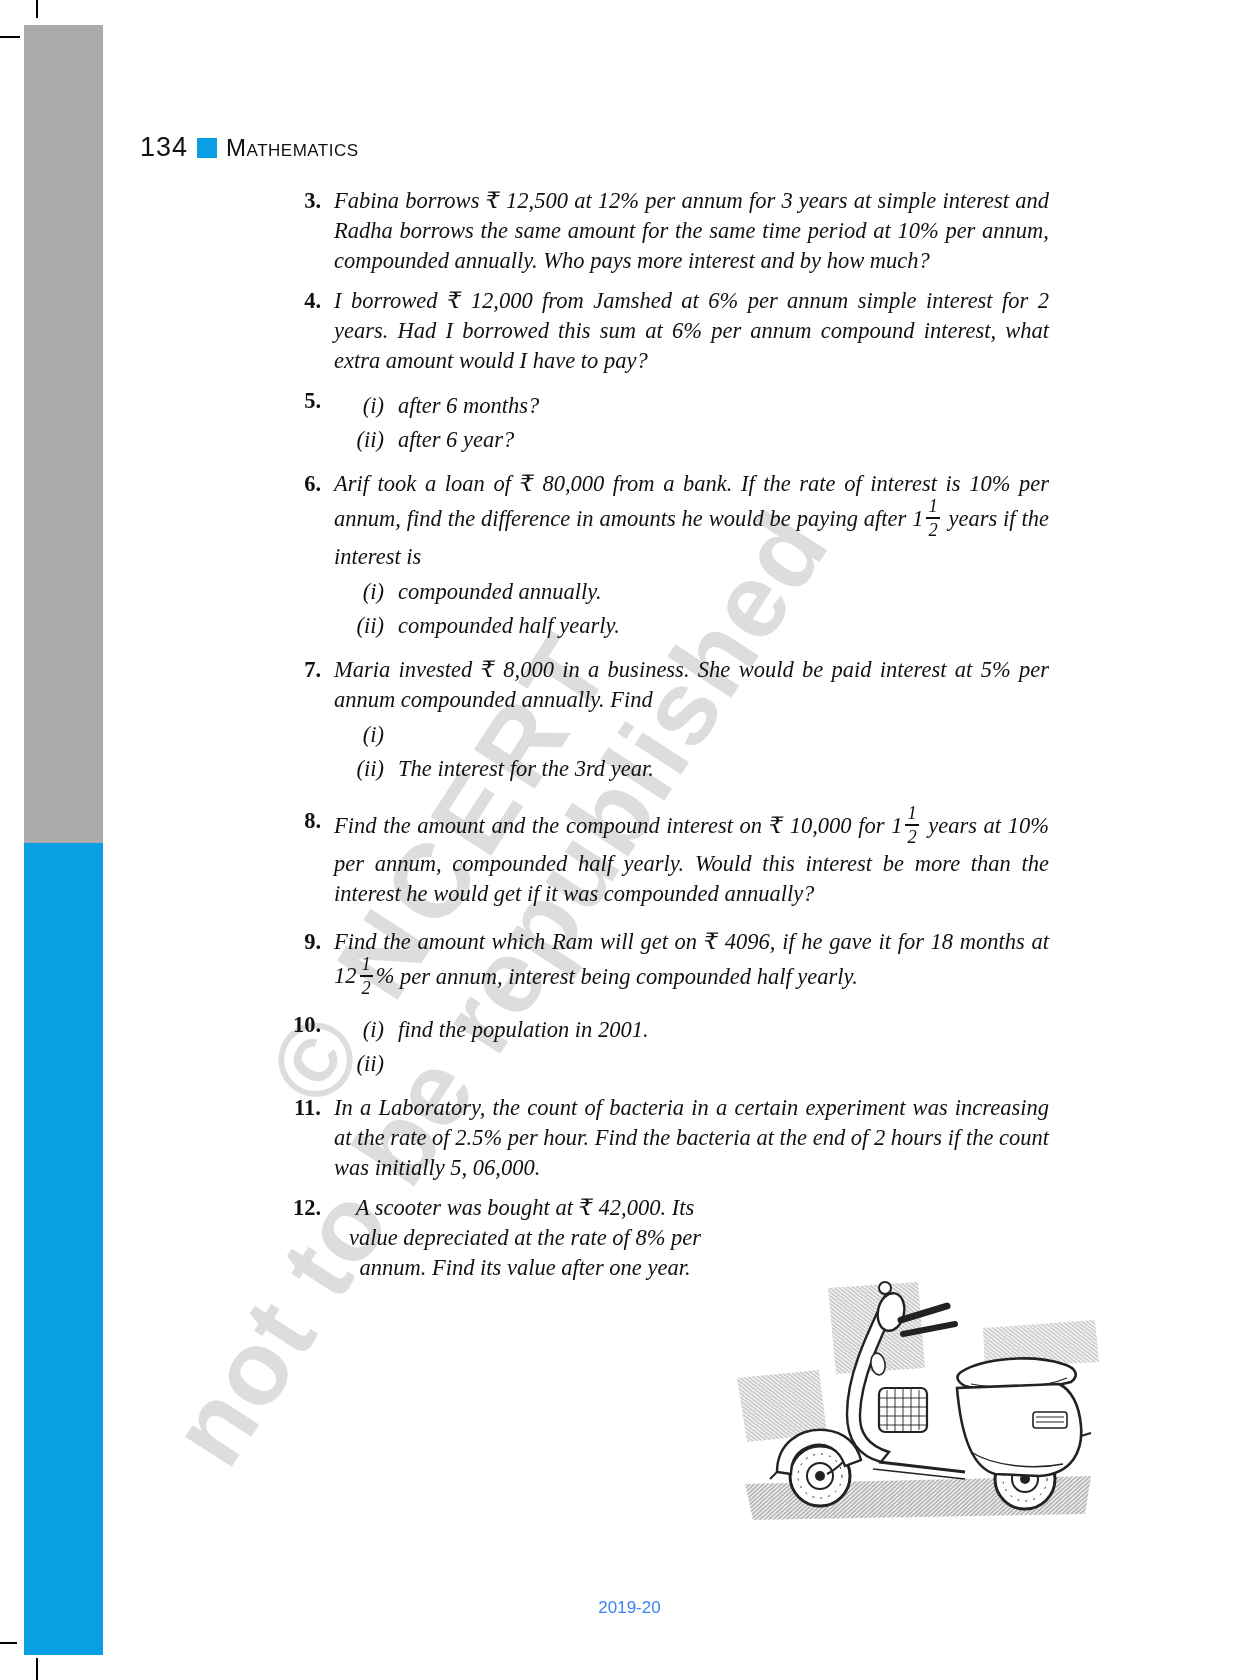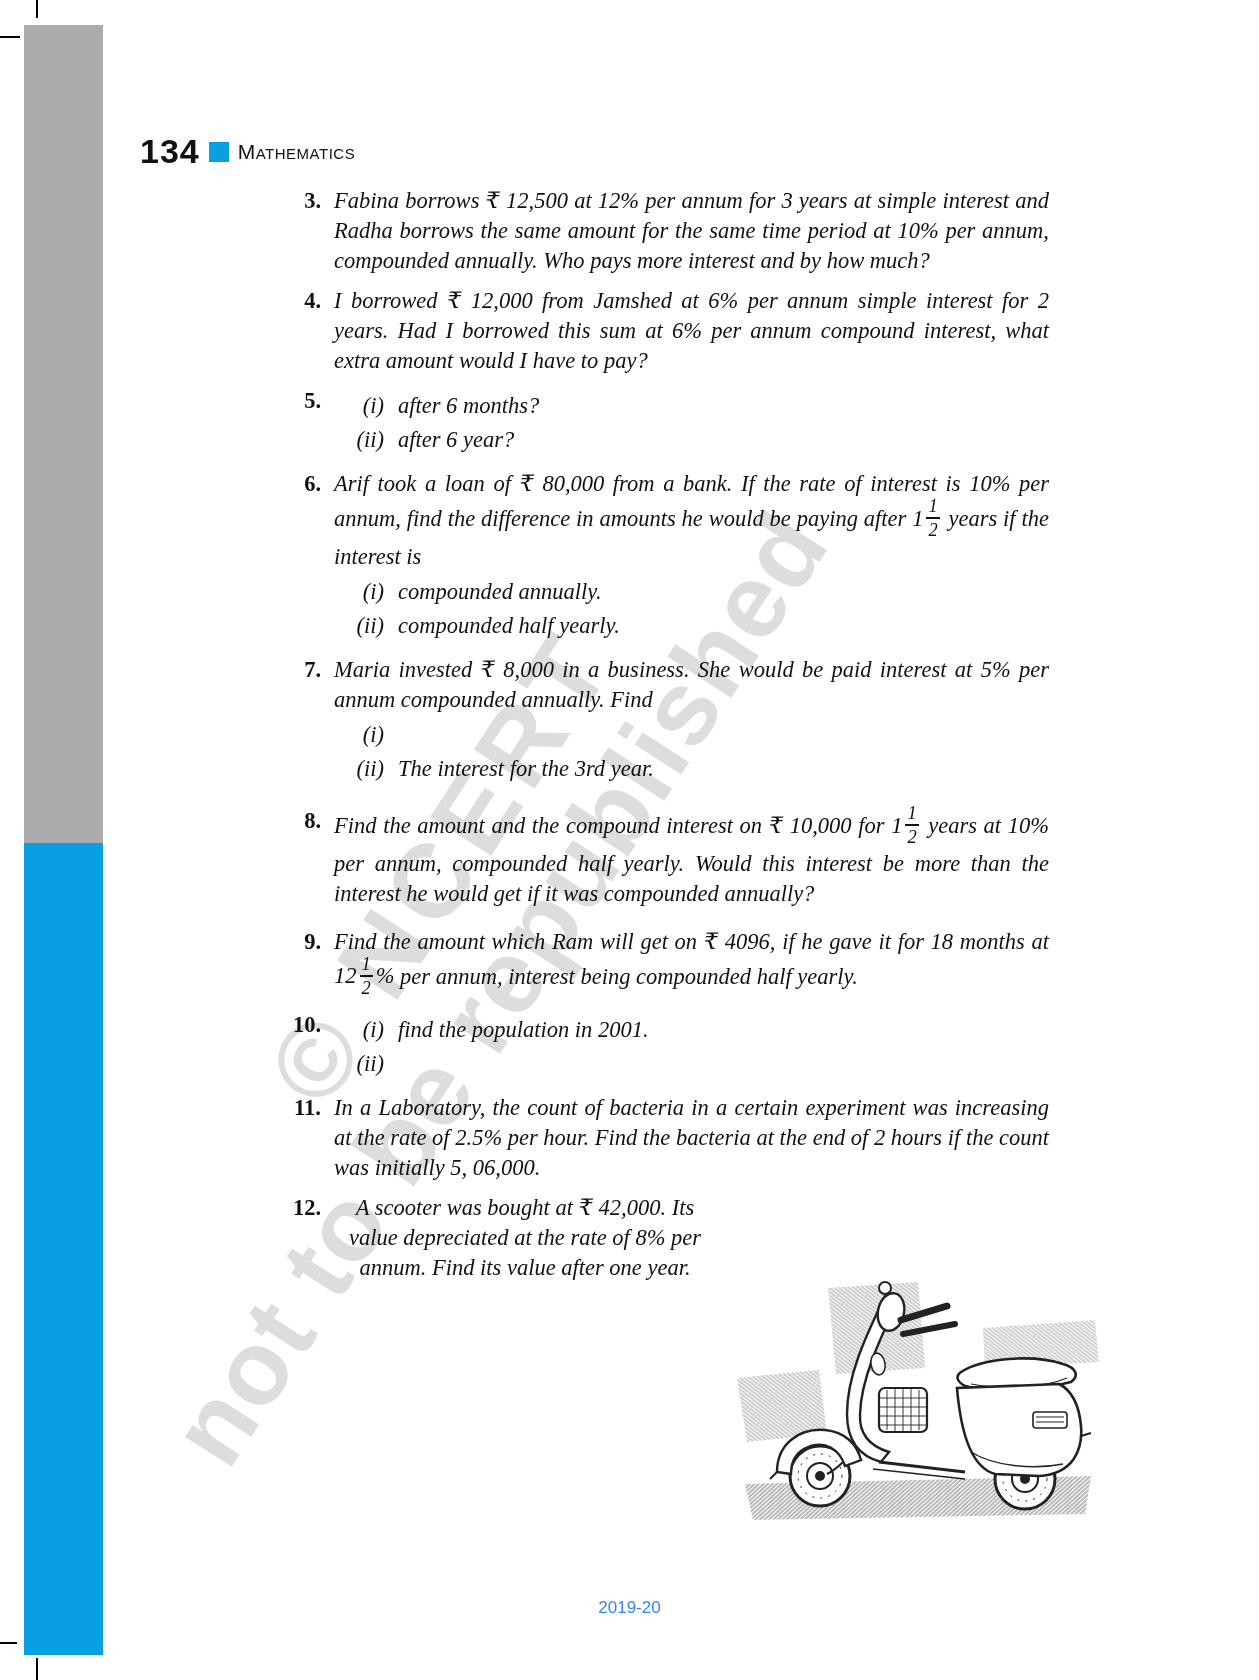--- a/index.html
+++ b/index.html
@@ -13,23 +13,23 @@
   .crop-bl-h{left:0;top:1642px;width:17px;height:2px;}
   .crop-bl-v{left:36px;top:1658px;width:2px;height:22px;}
 
   
   .strip-gray{position:absolute;left:24px;top:25px;width:79px;height:818px;background:#ABABAB;}
   .strip-blue{position:absolute;left:24px;top:843px;width:79px;height:812px;background:#089FE3;}
 
   
   .page-header{position:absolute;left:140px;top:132px;display:flex;align-items:center;gap:9px;
                font-family:"Liberation Sans","DejaVu Sans",sans-serif;z-index:2;}
-  .page-num{font-size:34px;font-weight:700;letter-spacing:1px;}
+  .page-num{font-size:27px;font-weight:400;letter-spacing:1px;}
   .blue-square{width:20px;height:20px;background:#089FE3;display:inline-block;}
-  .subject{font-size:21px;font-variant:small-caps;letter-spacing:0.5px;font-weight:400;}
+  .subject{font-size:24px;font-variant:small-caps;letter-spacing:0.5px;font-weight:400;}
 
   
   .watermark{position:absolute;z-index:0;color:#DDDDDD;font-family:"Liberation Sans","DejaVu Sans",sans-serif;
              font-weight:700;white-space:nowrap;transform-origin:left bottom;transform:rotate(-57deg);}
   .wm1{left:345px;top:1005px;font-size:105px;letter-spacing:10px;}
   .wm2{left:248px;top:1366px;font-size:105px;letter-spacing:2px;}
 
   
   .problems{position:absolute;left:287px;top:186px;width:762px;z-index:1;}
   .problem{display:flex;margin-bottom:10px;}

